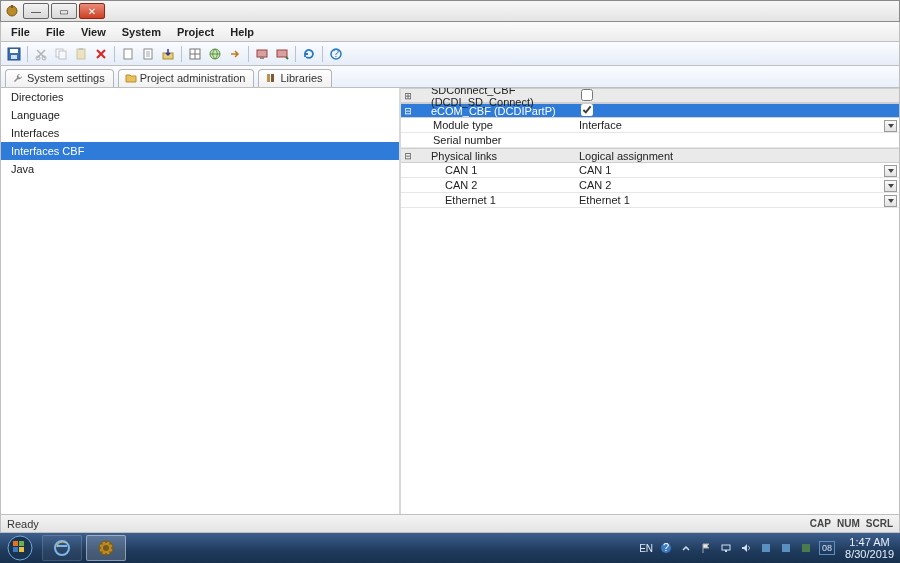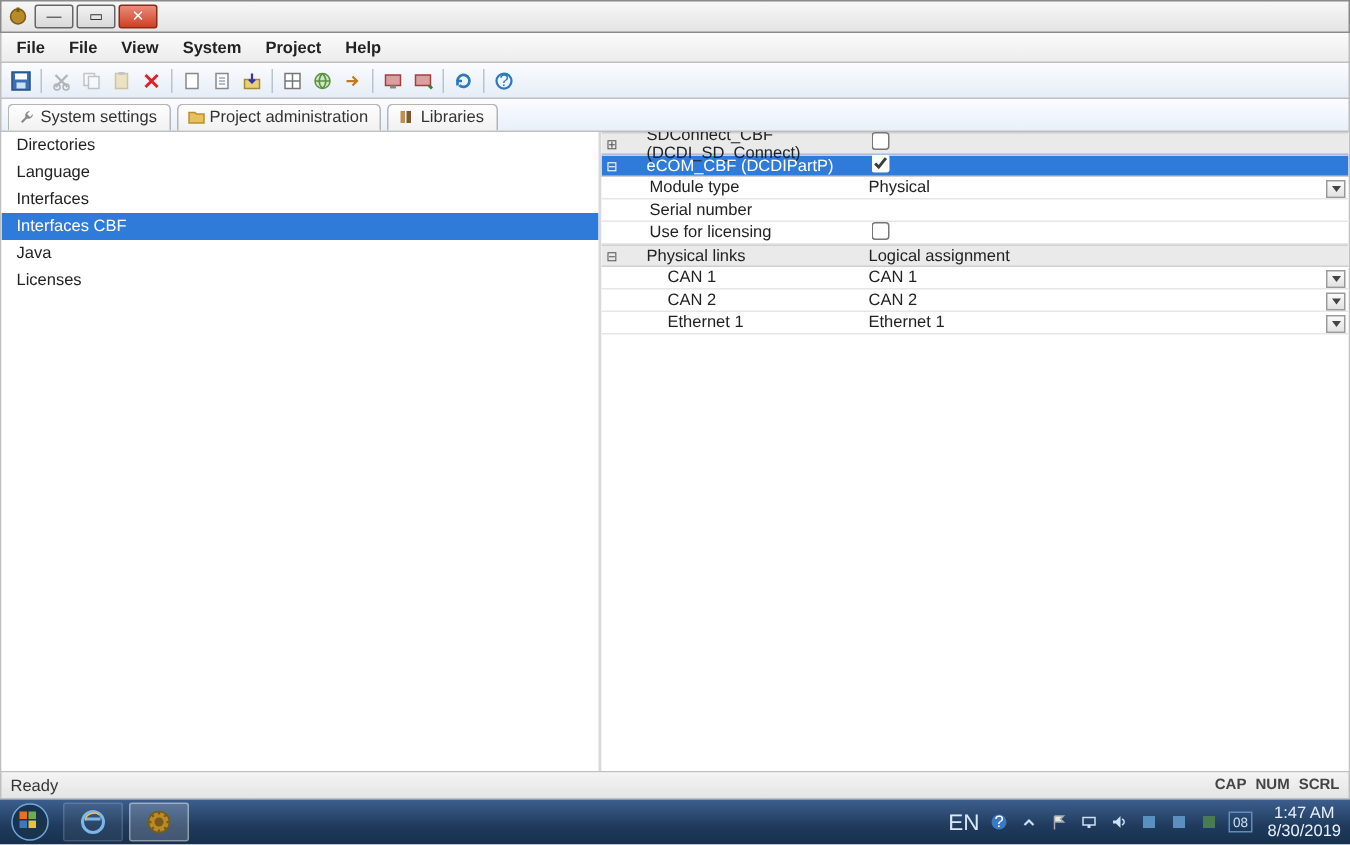--- a/index.html
+++ b/index.html
@@ -57,21 +57,21 @@
 .statusbar .ind { margin-left:6px; color:#444; font-size:10px;font-weight:bold;}
 
 
 .taskbar { height:30px; background:linear-gradient(#3d5f8e, #1f3a5c 60%, #17304e); display:flex; align-items:center; padding:0 2px; color:#cde0f5;}
 .startbtn { width:36px; height:28px; display:flex; align-items:center; justify-content:center; }
 .taskbtn { width:40px; height:26px; margin-left:4px; border:1px solid rgba(255,255,255,0.15); border-radius:2px; background:rgba(255,255,255,0.05); display:flex; align-items:center; justify-content:center;}
 .taskbtn.active { background:rgba(255,255,255,0.18); border-color:rgba(255,255,255,0.4);}
 .tray { margin-left:auto; display:flex; align-items:center; gap:6px; padding-right:4px; }
 .tray .ticon { width:14px; height:14px; display:flex; align-items:center; justify-content:center; color:#cde0f5;}
 .clock { text-align:center; line-height:12px; font-size:10px; color:#e6f0fb; margin-left:4px;}
-.lang { font-size:15px; color:#dbe8f7; }
+.lang { font-size:10px; color:#dbe8f7; }
 
 svg { display:block; }
 </style>
 </head>
 <body>
 
 <div class="titlebar">
   <span class="ticon">
     <svg width="14" height="14">
         <circle cx="7" cy="7" r="5" fill="#b88a2a" stroke="#7a5a14"></circle>
@@ -220,48 +220,42 @@
   </div>
 </div>
 
 <div class="bodysplit">
   <div class="leftpane">
     <div class="item">Directories</div>
     <div class="item">Language</div>
     <div class="item">Interfaces</div>
     <div class="item sel">Interfaces CBF</div>
     <div class="item">Java</div>
-    <div class="item">Licenses</div>
   </div>
 
   <div class="rightpane">
     <div class="prow header">
       <span class="exp">⊞</span>
       <span class="pname">SDConnect_CBF (DCDI_SD_Connect)</span>
       <span class="pval"><input type="checkbox" style=""></span>
     </div>
     <div class="prow header sel">
       <span class="exp">⊟</span>
       <span class="pname">eCOM_CBF (DCDIPartP)</span>
       <span class="pval"><input type="checkbox" checked="" style=""></span>
     </div>
     <div class="prow">
       <span class="exp"></span>
       <span class="pname ind1">Module type</span>
-      <span class="pval"><span>Physical</span><span class="dd"></span></span>
+      <span class="pval"><span>Interface</span><span class="dd"></span></span>
     </div>
     <div class="prow">
       <span class="exp"></span>
       <span class="pname ind1">Serial number</span>
       <span class="pval"></span>
-    </div>
-    <div class="prow">
-      <span class="exp"></span>
-      <span class="pname ind1">Use for licensing</span>
-      <span class="pval"><input type="checkbox" style=""></span>
     </div>
     <div class="prow header">
       <span class="exp">⊟</span>
       <span class="pname" style="padding-left:16px">Physical links</span>
       <span class="pval">Logical assignment</span>
     </div>
     <div class="prow">
       <span class="exp"></span>
       <span class="pname ind2">CAN 1</span>
       <span class="pval"><span>CAN 1</span><span class="dd"></span></span>

